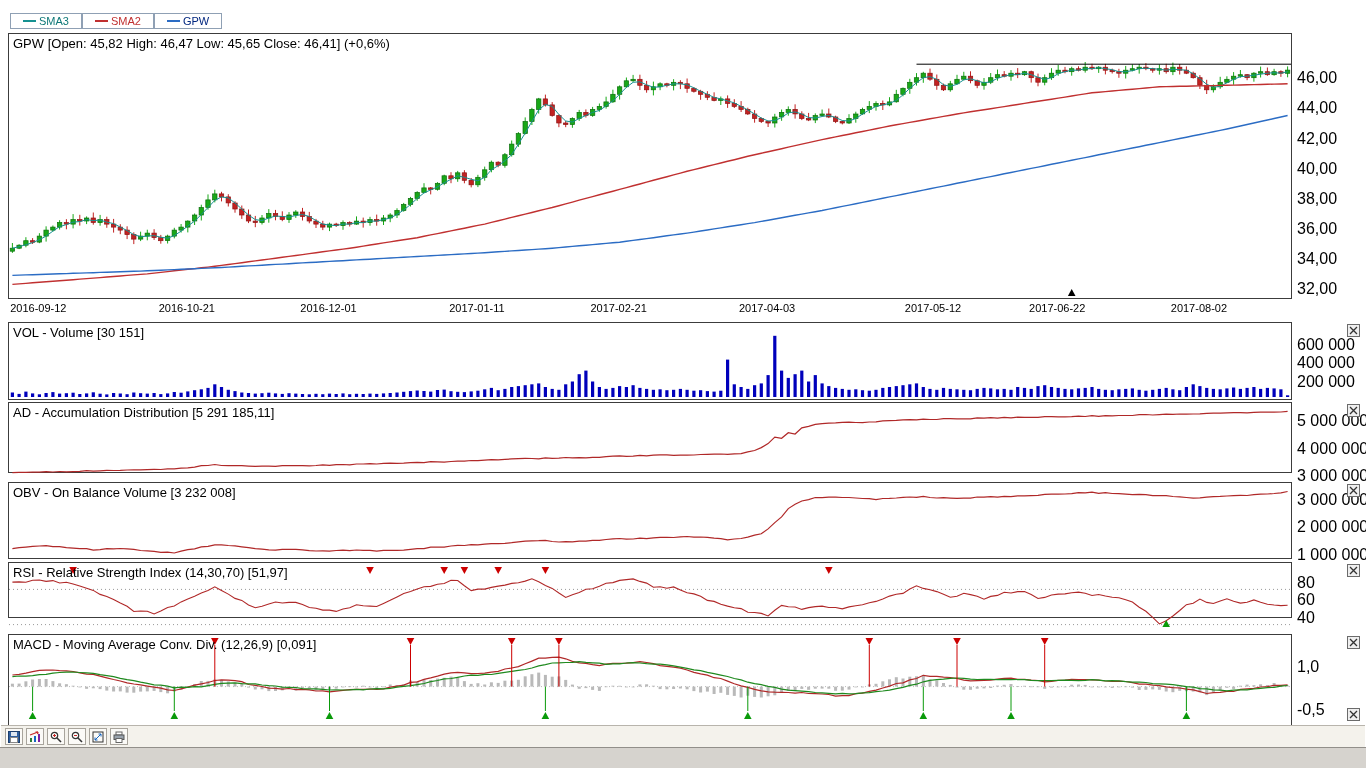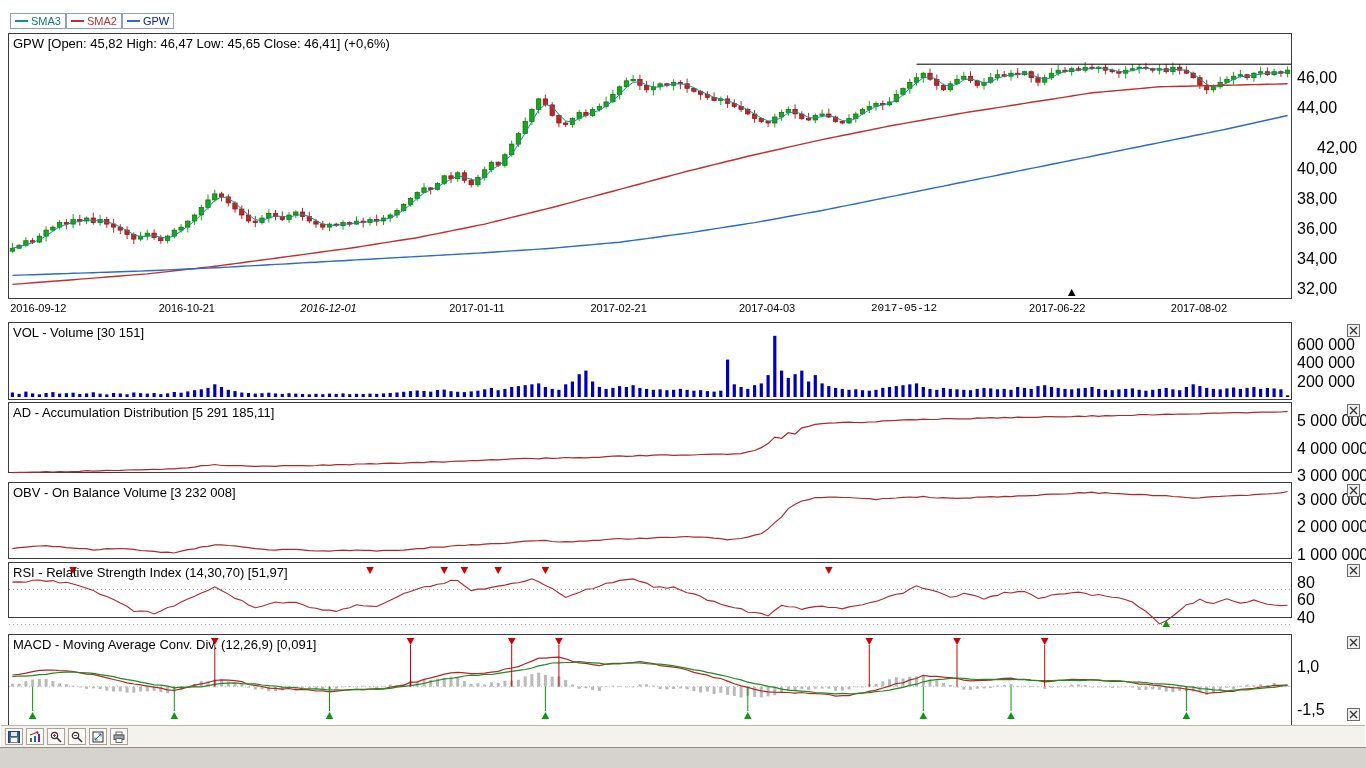--- a/index.html
+++ b/index.html
@@ -1,20 +1,20 @@
 <!DOCTYPE html>
 <html><head>
 <meta charset="utf-8">
 <style>
 *{box-sizing:border-box;margin:0;padding:0}
 html,body{width:1366px;height:768px}
 body{background:#d6d3ce;font-family:"Liberation Sans",sans-serif;position:relative;overflow:hidden}
 #app{position:absolute;left:0;top:0;width:1366px;height:748px;background:#fff;border-bottom:1px solid #928f8a}
 .legend{position:absolute;left:10px;top:13px;display:flex}
-.legend-item{display:flex;align-items:center;border:1px solid #8fa0b4;padding:0 4px;height:16px;font-size:11px;background:#fff}
+.legend-item{display:flex;align-items:center;border:1px solid #8fa0b4;padding:0 12px;height:16px;font-size:11px;background:#fff}
 .legend-swatch{display:inline-block;width:13px;height:2px;margin-right:3px}
 .panel{position:absolute;left:8px;width:1284px;background:#fff;border:1px solid #3c3c3c}
 .panel svg{display:block}
 .panel-title{position:absolute;left:4px;top:2px;font-size:13px;color:#000;white-space:nowrap;pointer-events:none}
 .ytick{position:absolute;left:1297px;font-size:16px;color:#000;white-space:nowrap}
 .xtick{position:absolute;top:302px;font-size:11px;color:#000;transform:translateX(-50%);white-space:nowrap}
 .close-btn{position:absolute;left:1347px;width:13px;height:13px;border:1px solid #6b6b6b;background:#efefef;display:flex;align-items:center;justify-content:center;cursor:pointer}
 .toolbar{position:absolute;left:1px;top:725px;width:1364px;height:22px;background:#f4f2ec;border-top:1px solid #b8b4ac;display:flex;align-items:center;gap:3px;padding-left:4px}
 .tool-btn{width:18px;height:17px;border:1px solid #a8a49c;background:#fbfaf7;display:flex;align-items:center;justify-content:center;cursor:pointer}
 </style>
@@ -425,25 +425,25 @@
         <polyline points="3.4,241.4 10.1,241.1 16.9,240.9 23.6,240.7 30.4,240.5 37.1,240.2 43.9,240.0 50.6,239.8 57.4,239.6 64.1,239.3 70.8,239.1 77.6,238.9 84.3,238.7 91.1,238.4 97.8,238.2 104.6,238.0 111.3,237.8 118.1,237.5 124.8,237.3 131.6,237.1 138.3,236.8 145.1,236.5 151.8,236.2 158.6,235.9 165.3,235.6 172.1,235.3 178.8,235.0 185.6,234.7 192.3,234.4 199.0,234.1 205.8,233.8 212.5,233.5 219.3,233.1 226.0,232.7 232.8,232.3 239.5,231.9 246.3,231.6 253.0,231.2 259.8,230.8 266.5,230.4 273.3,230.1 280.0,229.7 286.8,229.3 293.5,228.9 300.3,228.5 307.0,228.2 313.8,227.8 320.5,227.4 327.2,227.0 334.0,226.7 340.7,226.3 347.5,225.9 354.2,225.5 361.0,225.2 367.7,224.8 374.5,224.4 381.2,224.0 388.0,223.6 394.7,223.3 401.5,222.9 408.2,222.5 415.0,222.1 421.7,221.8 428.5,221.4 435.2,221.0 442.0,220.6 448.7,220.3 455.4,219.9 462.2,219.5 468.9,219.1 475.7,218.7 482.4,218.3 489.2,217.8 495.9,217.4 502.7,216.9 509.4,216.5 516.2,216.0 522.9,215.6 529.7,215.1 536.4,214.7 543.2,214.2 549.9,213.6 556.7,213.0 563.4,212.4 570.2,211.8 576.9,211.2 583.6,210.6 590.4,210.0 597.1,209.4 603.9,208.8 610.6,208.2 617.4,207.3 624.1,206.4 630.9,205.5 637.6,204.6 644.4,203.7 651.1,202.8 657.9,201.8 664.6,200.9 671.4,200.0 678.1,199.1 684.9,198.1 691.6,197.0 698.4,196.0 705.1,194.9 711.8,193.9 718.6,192.8 725.3,191.7 732.1,190.7 738.8,189.6 745.6,188.6 752.3,187.4 759.1,186.2 765.8,185.0 772.6,183.7 779.3,182.5 786.1,181.3 792.8,180.1 799.6,178.9 806.3,177.7 813.1,176.5 819.8,175.1 826.6,173.8 833.3,172.4 840.0,171.1 846.8,169.7 853.5,168.4 860.3,167.0 867.0,165.6 873.8,164.3 880.5,162.9 887.3,161.6 894.0,160.2 900.8,158.9 907.5,157.5 914.3,156.1 921.0,154.8 927.8,153.4 934.5,152.1 941.3,150.7 948.0,149.3 954.8,148.0 961.5,146.6 968.2,145.3 975.0,143.9 981.7,142.6 988.5,141.2 995.2,139.8 1002.0,138.5 1008.7,137.1 1015.5,135.8 1022.2,134.4 1029.0,133.1 1035.7,131.7 1042.5,130.3 1049.2,129.0 1056.0,127.6 1062.7,126.3 1069.5,124.9 1076.2,123.6 1083.0,122.2 1089.7,120.8 1096.4,119.5 1103.2,118.1 1109.9,116.8 1116.7,115.4 1123.4,114.0 1130.2,112.7 1136.9,111.3 1143.7,110.0 1150.4,108.6 1157.2,107.3 1163.9,105.9 1170.7,104.5 1177.4,103.2 1184.2,101.8 1190.9,100.5 1197.7,99.1 1204.4,97.8 1211.2,96.4 1217.9,95.0 1224.6,93.5 1231.4,92.0 1238.1,90.5 1244.9,89.0 1251.6,87.5 1258.4,86.0 1265.1,84.5 1271.9,83.0 1278.6,81.5 " fill="none" stroke="#2b6cc4" stroke-width="1.4"></polyline>
         <line x1="907.5" y1="30.2" x2="1282" y2="30.2" stroke="#000" stroke-width="1"></line>
         <polygon points="1058.9,262 1066.5,262 1062.7,255" fill="#000"></polygon>
       </svg>
     <div class="panel-title">GPW [Open: 45,82 High: 46,47 Low: 45,65 Close: 46,41] (+0,6%)</div>
   </div>
 
   <div id="xticks">
       <div class="xtick" style="left: 38.3632px;">2016-09-12</div>
       <div class="xtick" style="left: 186.805px;">2016-10-21</div>
-      <div class="xtick" style="left: 328.5px; font-style: italic;">2016-12-01</div>
+      <div class="xtick" style="left: 328.5px;">2016-12-01</div>
       <div class="xtick" style="left: 476.942px;">2017-01-11</div>
       <div class="xtick" style="left: 618.637px;">2017-02-21</div>
       <div class="xtick" style="left: 767.079px;">2017-04-03</div>
-      <div class="xtick" style="left: 904px; font-family: Liberation Mono, monospace;">2017-05-12</div>
+      <div class="xtick" style="left: 933px;">2017-05-12</div>
       <div class="xtick" style="left: 1057.22px;">2017-06-22</div>
       <div class="xtick" style="left: 1198.91px;">2017-08-02</div>
     </div>
 
   <div class="panel" id="panel-vol" style="top:322px;height:78px">
     <svg id="svg-vol" width="1282" height="75">
         <rect x="1.8" y="69.5" width="3.2" height="4.5" fill="#0000bb"></rect>
         <rect x="8.5" y="70.9" width="3.2" height="3.1" fill="#0000bb"></rect>
         <rect x="15.3" y="68.6" width="3.2" height="5.4" fill="#0000bb"></rect>
         <rect x="22.0" y="70.4" width="3.2" height="3.6" fill="#0000bb"></rect>
@@ -893,41 +893,41 @@
         <polygon points="998.2,84 1005.8,84 1002.0,77" fill="#0a9a0a"></polygon>
         <line x1="1177.4" y1="76" x2="1177.4" y2="51.6" stroke="#0a9a0a" stroke-width="1"></line>
         <polygon points="1173.6,84 1181.2,84 1177.4,77" fill="#0a9a0a"></polygon>
       </svg>
     <div class="panel-title">MACD - Moving Average Conv. Div. (12,26,9) [0,091]</div>
   </div>
 
   <div id="yticks">
       <div class="ytick" style="top: 69.24px;">46,00</div>
       <div class="ytick" style="top: 99.4114px;">44,00</div>
-      <div class="ytick" style="top: 139px; margin-left: 20px;">42,00</div>
+      <div class="ytick" style="top: 130px;">42,00</div>
       <div class="ytick" style="top: 159.754px;">40,00</div>
       <div class="ytick" style="top: 189.926px;">38,00</div>
       <div class="ytick" style="top: 220.097px;">36,00</div>
       <div class="ytick" style="top: 250.269px;">34,00</div>
       <div class="ytick" style="top: 280.44px;">32,00</div>
       <div class="ytick" style="top: 336.122px;">600 000</div>
       <div class="ytick" style="top: 354.415px;">400 000</div>
       <div class="ytick" style="top: 372.707px;">200 000</div>
       <div class="ytick" style="top: 412.364px;">5 000 000</div>
       <div class="ytick" style="top: 439.636px;">4 000 000</div>
       <div class="ytick" style="top: 466.909px;">3 000 000</div>
       <div class="ytick" style="top: 491px;">3 000 000</div>
       <div class="ytick" style="top: 518.273px;">2 000 000</div>
       <div class="ytick" style="top: 545.545px;">1 000 000</div>
       <div class="ytick" style="top: 573.6px;">80</div>
       <div class="ytick" style="top: 591.2px;">60</div>
       <div class="ytick" style="top: 608.8px;">40</div>
       <div class="ytick" style="top: 658.1px; text-align: right;">1,0</div>
       <div class="ytick" style="top: 679.6px; margin-top: 48px;">0,0</div>
-      <div class="ytick" style="top: 701.1px;">-1,5</div>
+      <div class="ytick" style="top: 701.1px;">-0,5</div>
     </div>
 
   <div class="close-btn" style="top:324px">
     <svg width="9" height="9">
         <path d="M1,1 L8,8 M8,1 L1,8" stroke="#333" stroke-width="1.3"></path>
       </svg>
   </div>
   <div class="close-btn" style="top:404px">
     <svg width="9" height="9">
         <path d="M1,1 L8,8 M8,1 L1,8" stroke="#333" stroke-width="1.3"></path>

